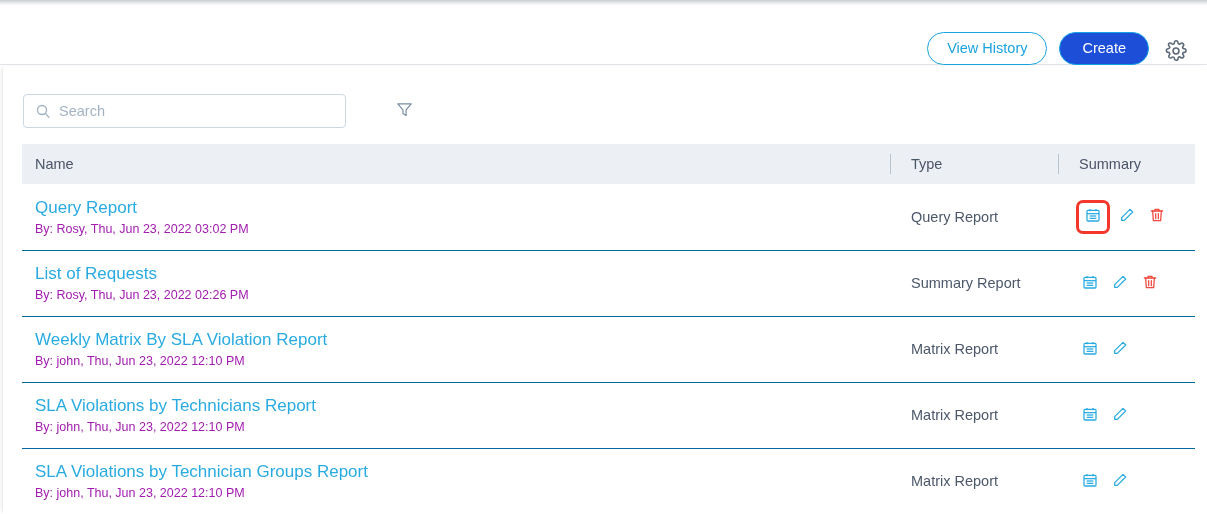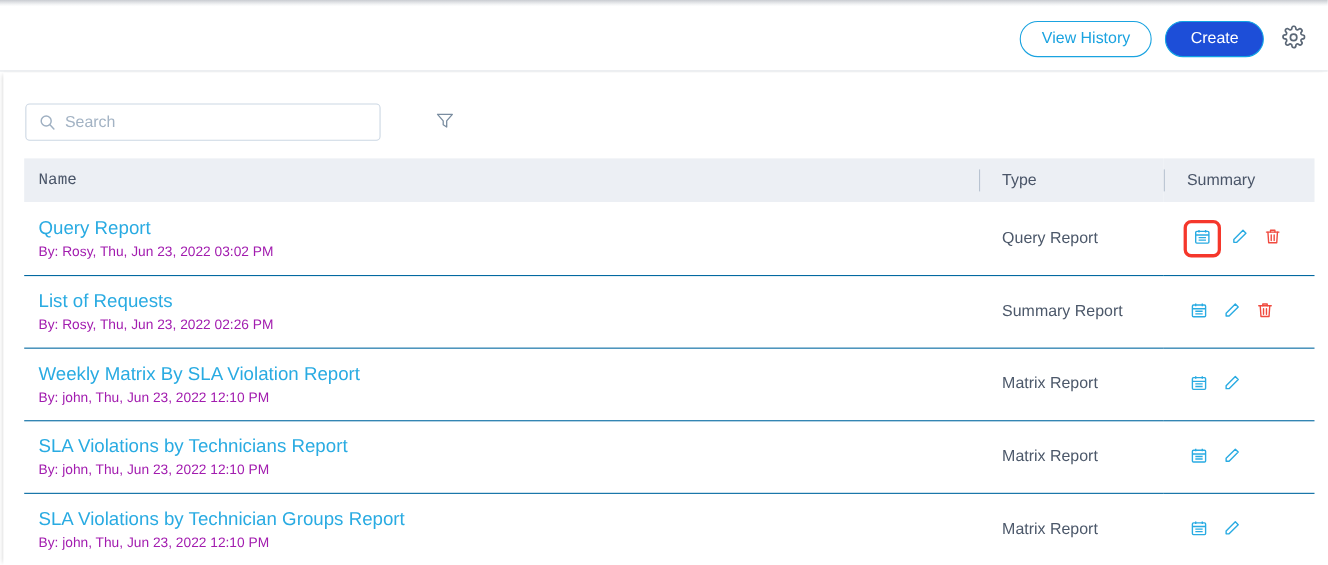--- a/index.html
+++ b/index.html
@@ -26,21 +26,21 @@
     top: 6px; left: 0;
     width: 1207px; height: 59px;
     background: #ffffff;
     border-bottom: 1px solid #e1e5ea;
   }
   .header-actions {
     position: absolute;
     right: 18px; top: 0;
     height: 59px;
     display: flex;
-    align-items: center;
+    align-items: flex-end;
     gap: 12px;
   }
   .btn-view-history {
     height: 33px;
     padding: 0 19px;
     border: 1px solid #1aa3e0;
     border-radius: 17px;
     background: #ffffff;
     color: #1aa3e0;
     font-size: 14.5px;
@@ -149,21 +149,21 @@
     padding-left: 21px;
   }
   .rpt-table thead th.col-type::before,
   .rpt-table thead th.col-action::before {
     content: "";
     position: absolute;
     left: 0; top: 10px;
     width: 1px; height: 20px;
     background: #b8c3d1;
   }
-  .col-name   { width: 868px; font-family: Liberation Mono, monospace; }
+  .col-name   { width: 868px; }
   .col-type   { width: 168px; }
   .col-action { width: 137px; }
 
   .rpt-table tbody td {
     border-bottom: 1px solid #0369a1;
     height: 66px;
     vertical-align: middle;
     padding: 0 0 0 13px;
   }
   .rpt-table tbody td.cell-type {

